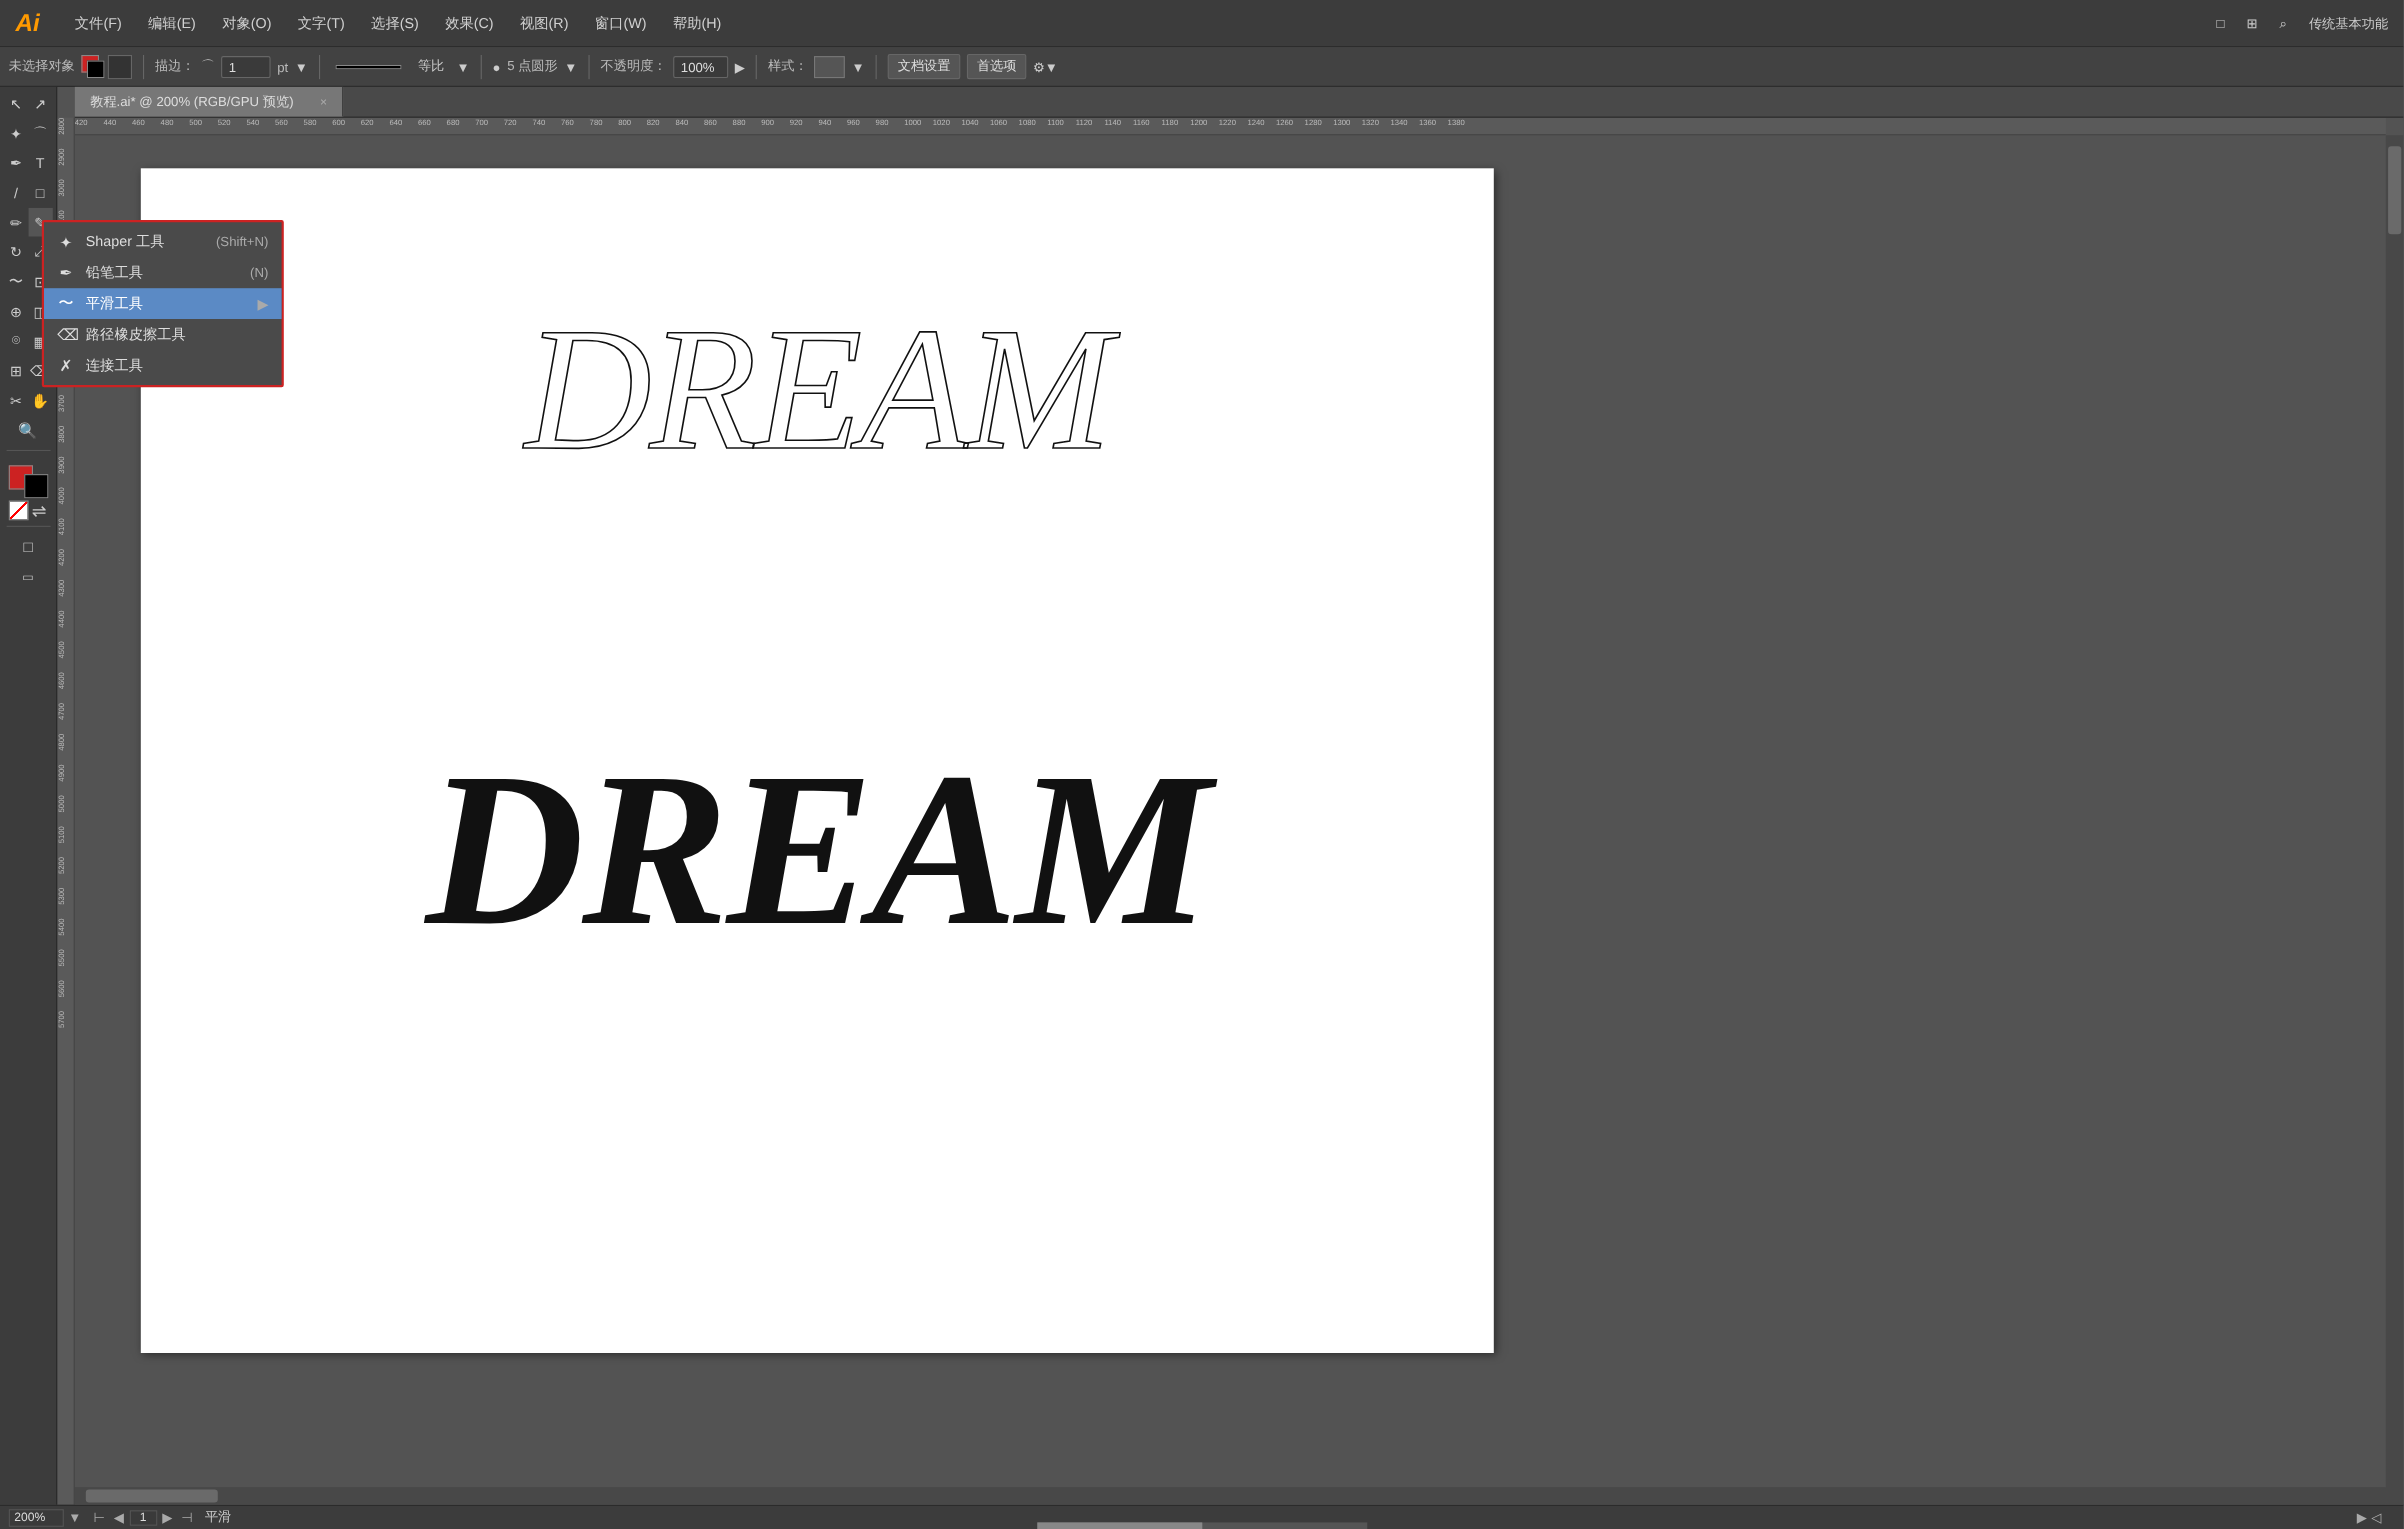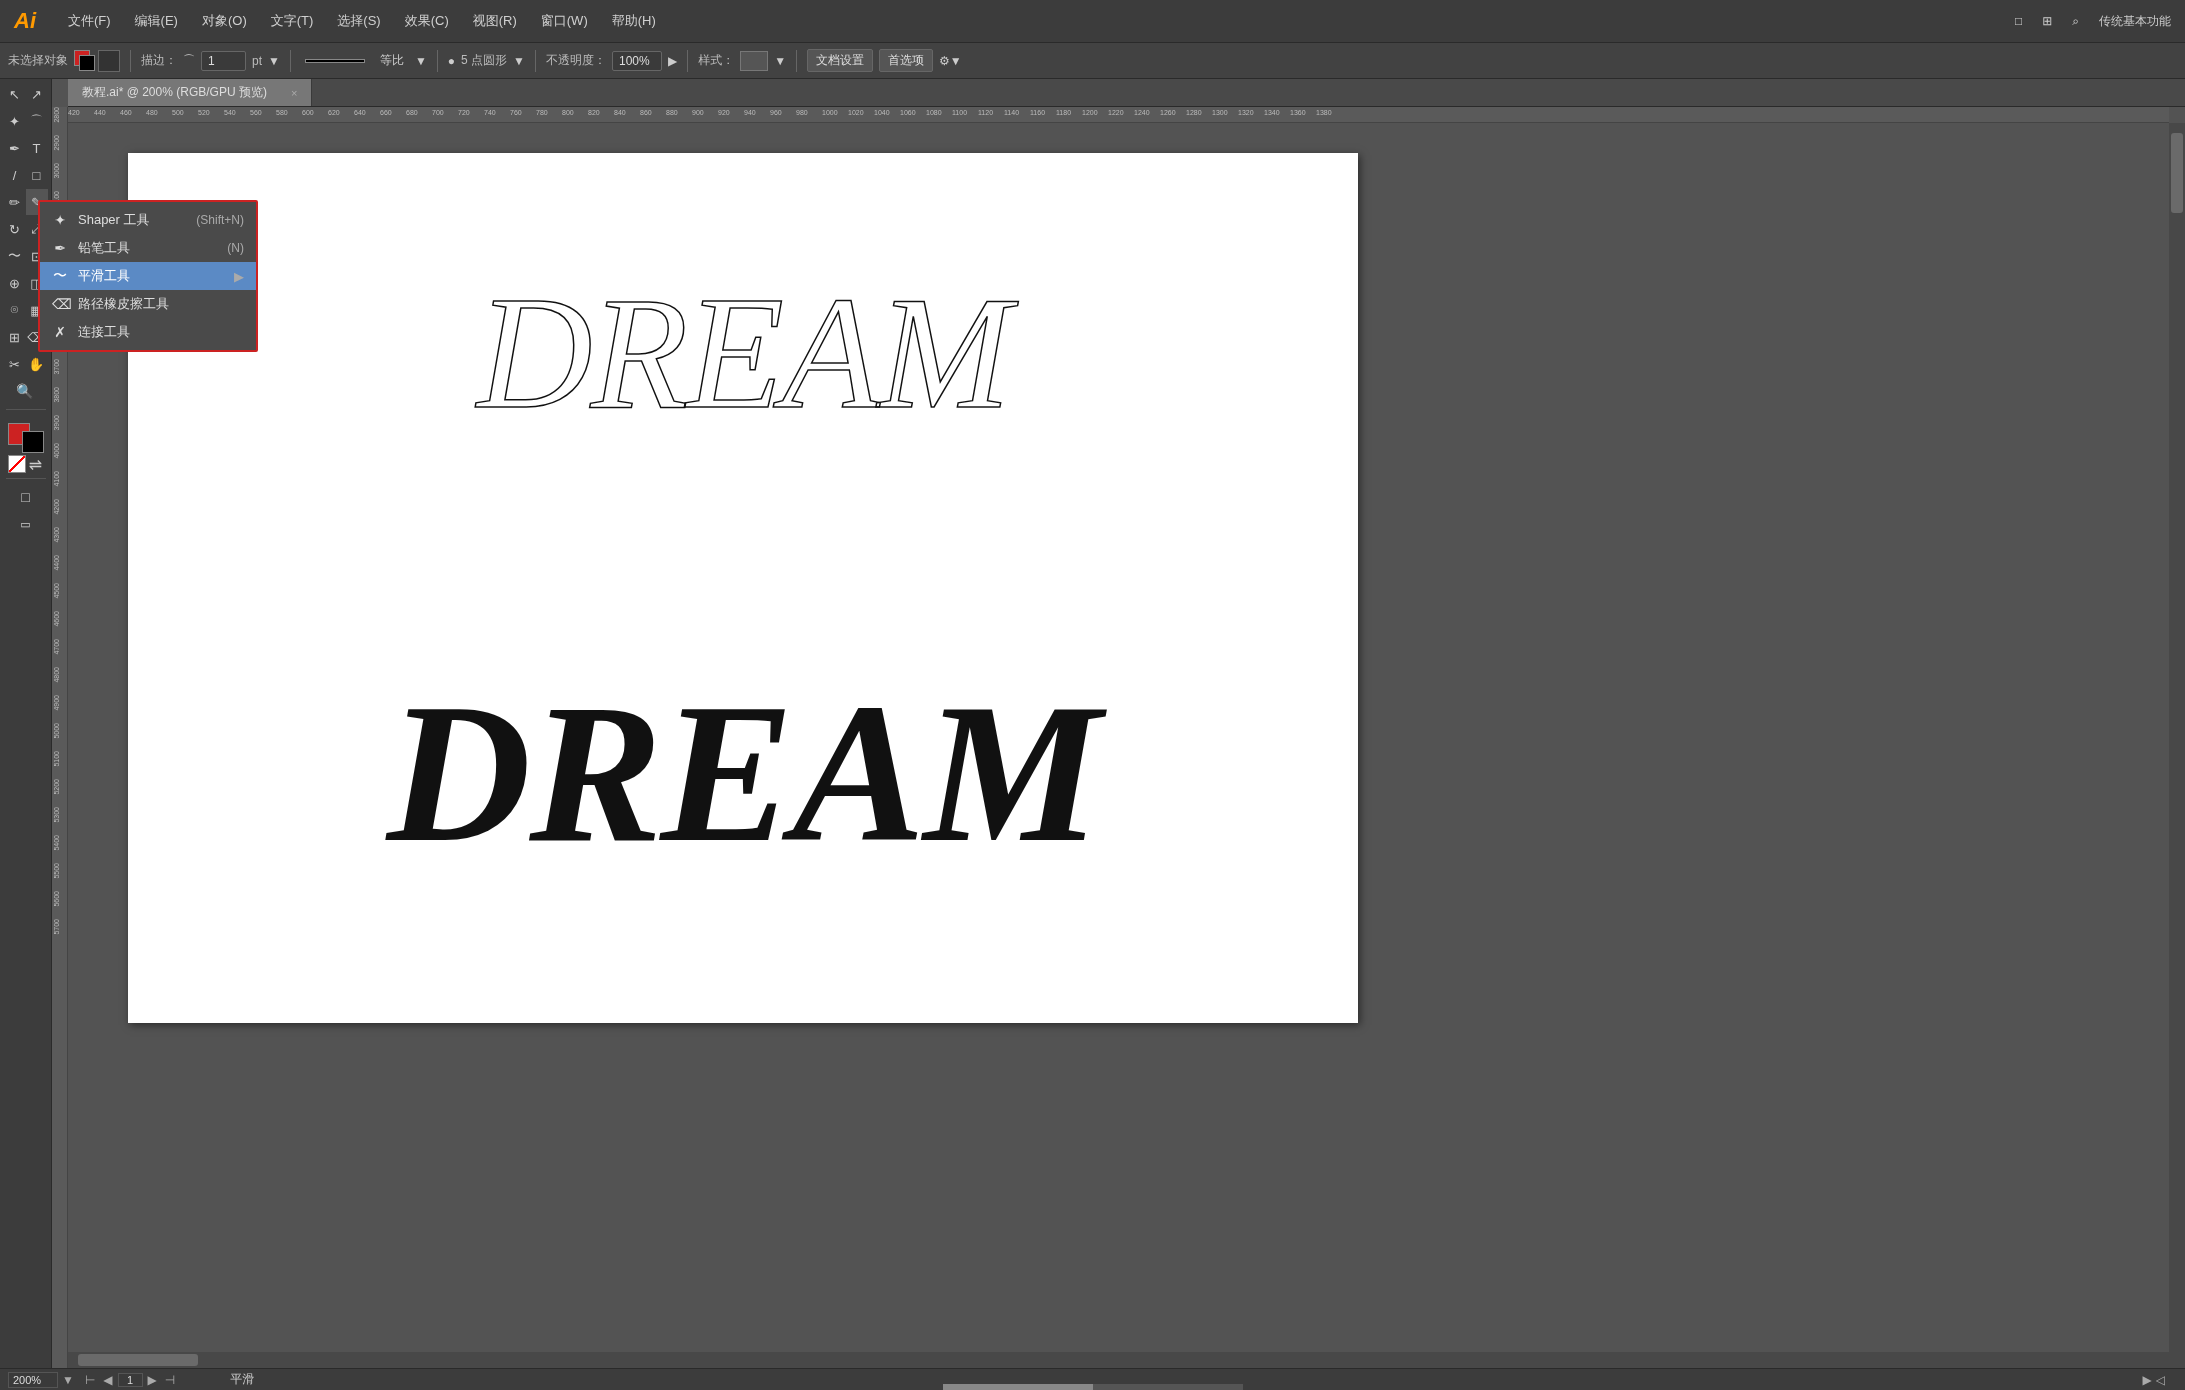--- a/index.html
+++ b/index.html
@@ -215,21 +215,21 @@
       top: 123px; left: 68px;
       right: 16px;
       bottom: 22px;
       background: #535353;
       overflow: hidden;
     }
     #artboard {
       position: absolute;
       top: 30px; left: 60px;
       width: 1230px;
-      height: 870px;
+      height: 1077px;
       background: #fff;
       box-shadow: 2px 2px 8px rgba(0,0,0,0.5);
     }
 
     
     .dream-outline {
       position: absolute;
       top: 120px;
       left: 20px;
       right: 20px;
@@ -325,21 +325,21 @@
       color: #ddd;
       padding: 1px 4px;
       font-size: 11px;
     }
     .status-nav {
       display: flex;
       align-items: center;
       gap: 2px;
     }
     .nav-btn { cursor: pointer; color: #aaa; padding: 0 3px; }
-    .status-tool-name { color: #ccc; margin-left: 44px; }
+    .status-tool-name { color: #ccc; }
 
     
     #scrollbar-v {
       position: absolute;
       right: 0; top: 123px;
       width: 16px;
       bottom: 22px;
       background: #484848;
       z-index: 101;
     }

